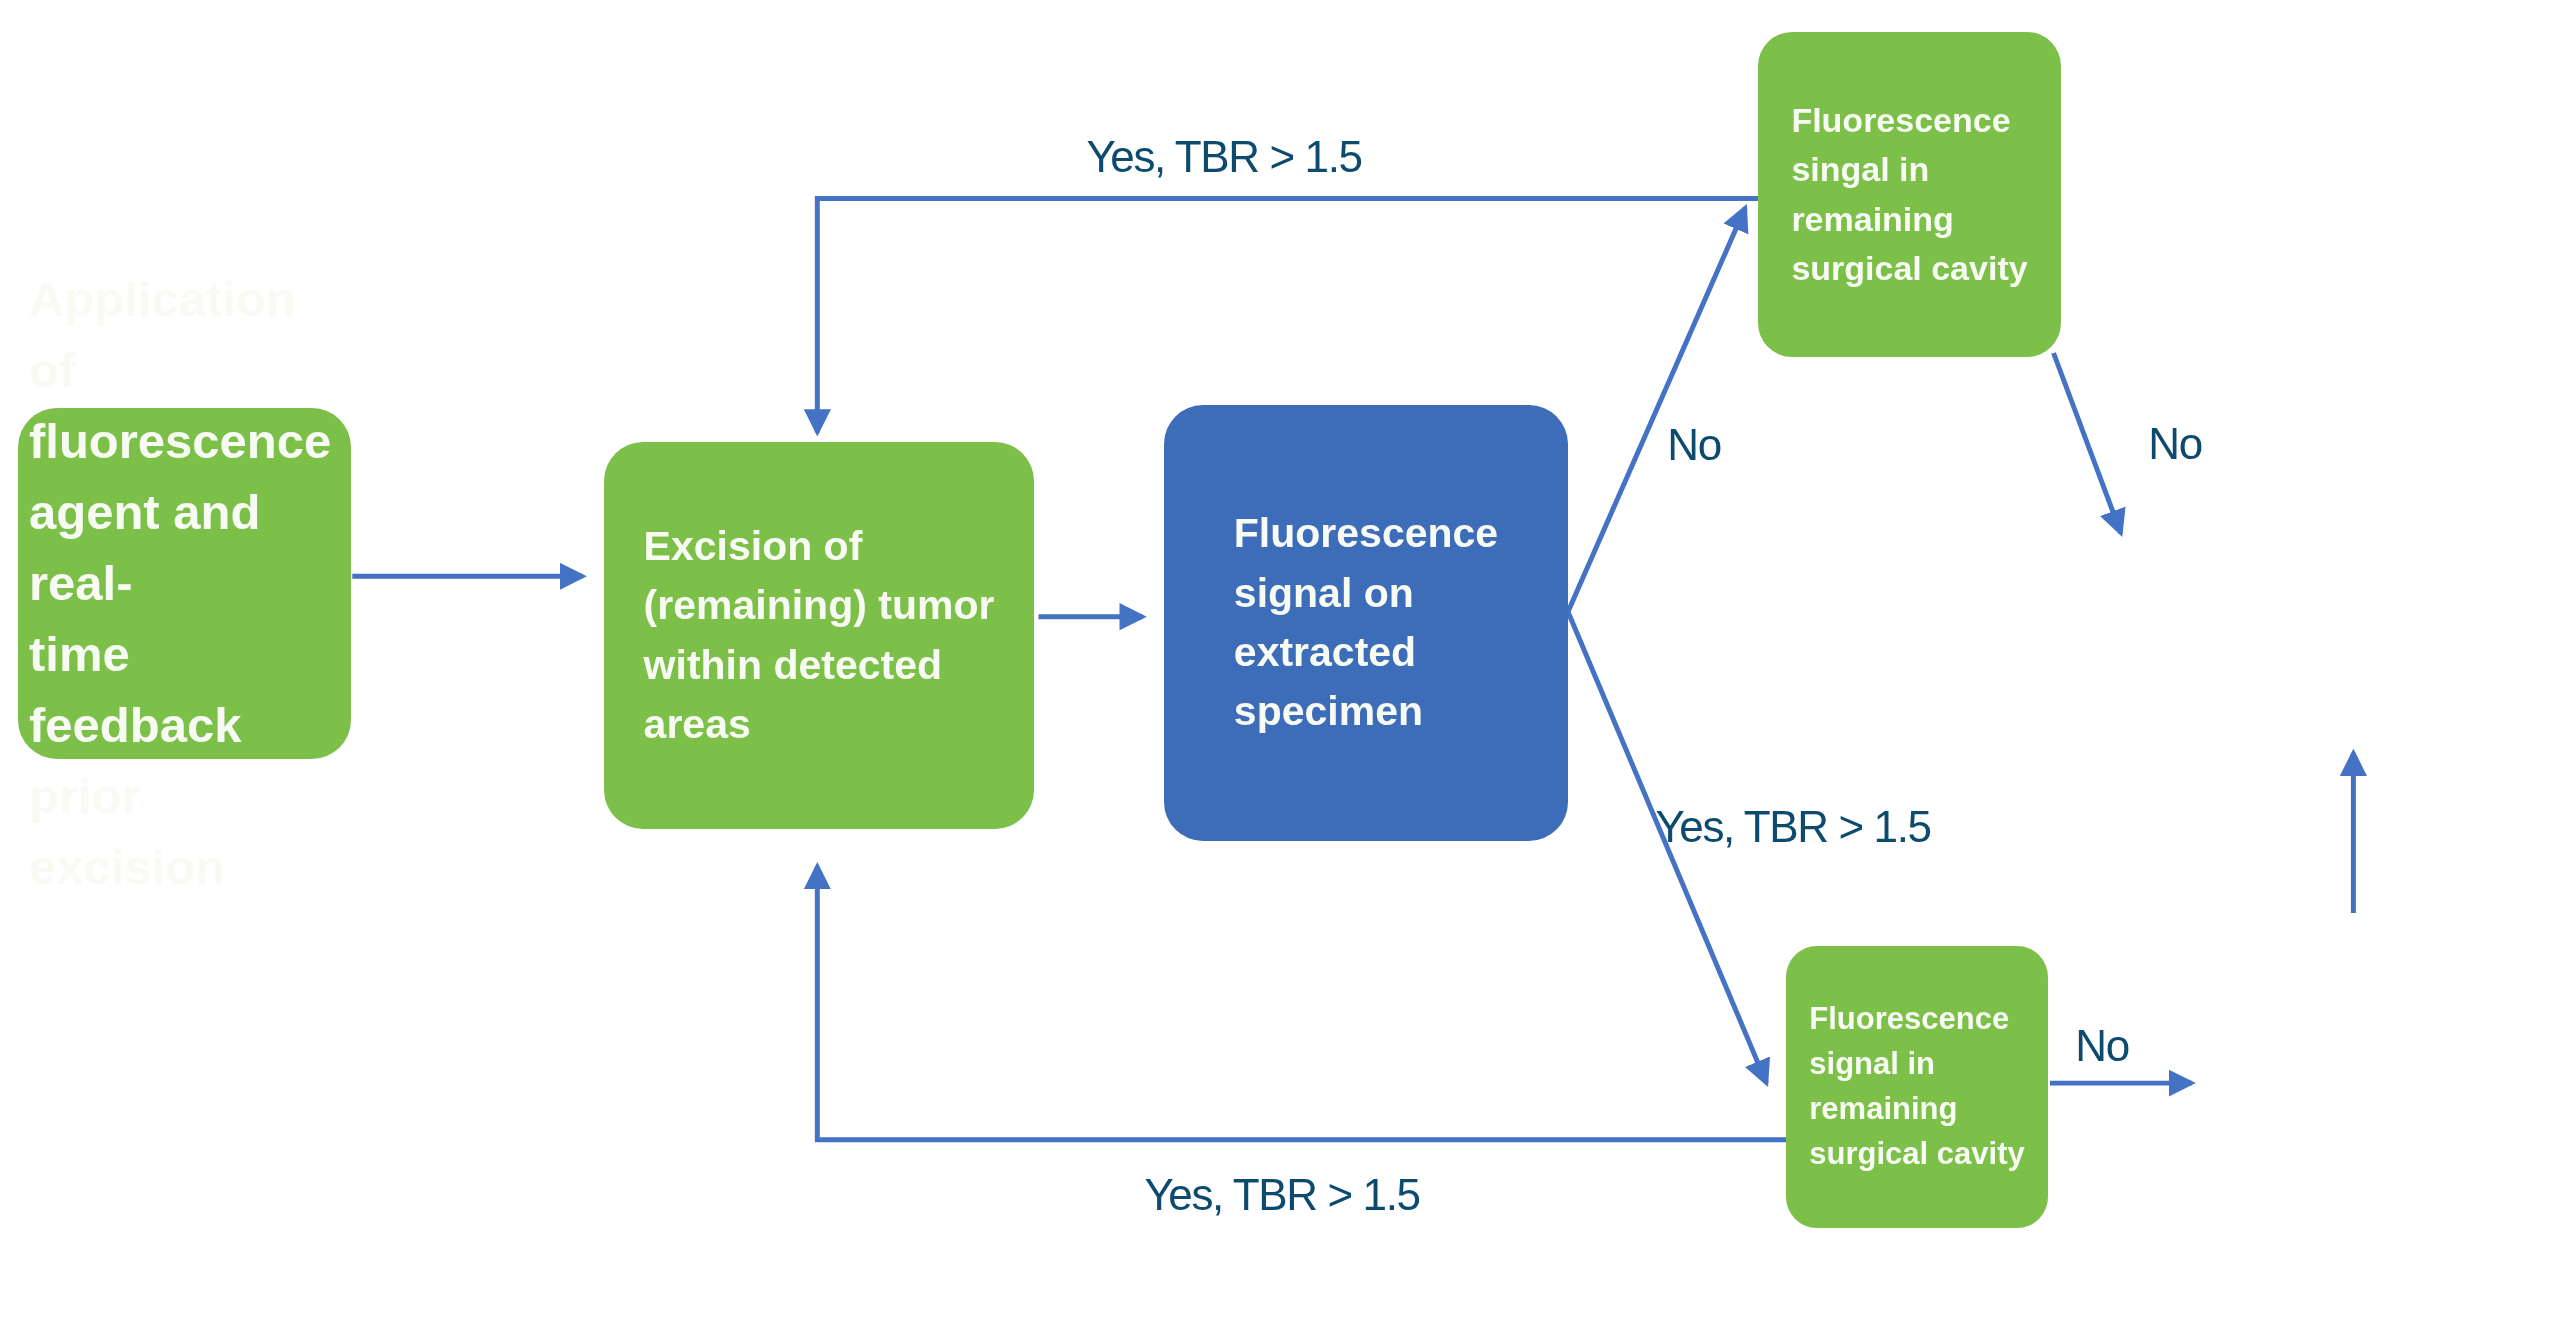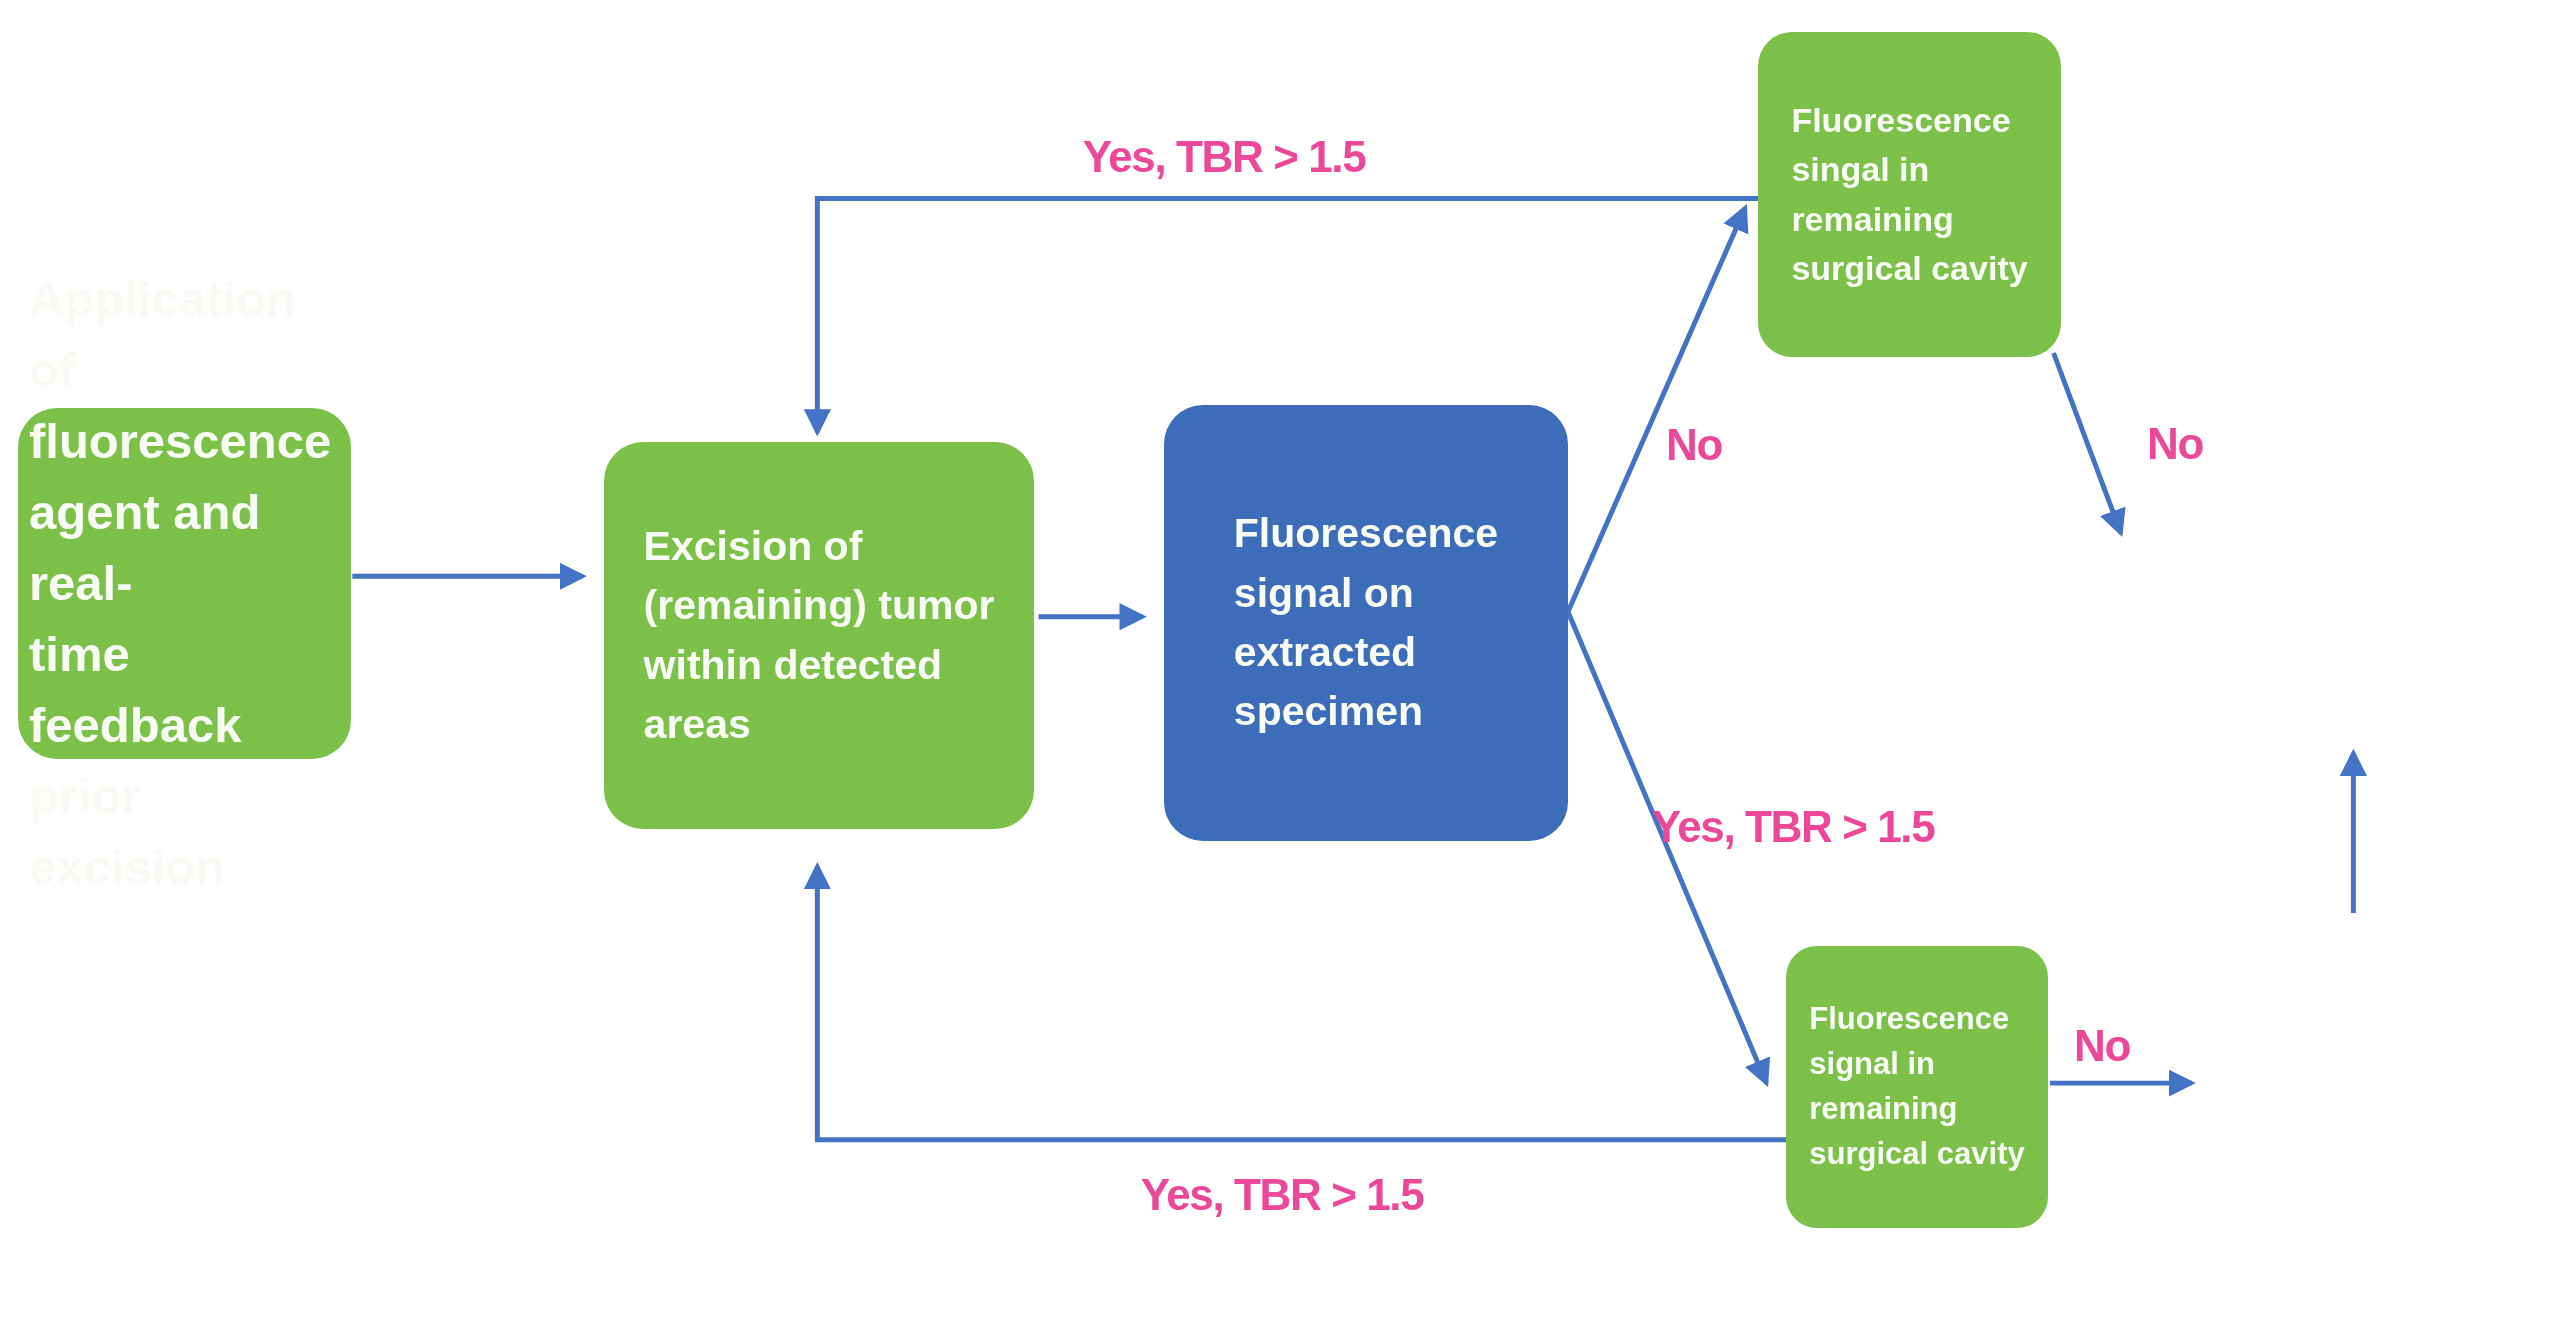--- a/index.html
+++ b/index.html
@@ -35,22 +35,22 @@
     line-height: 1.45;
     border-radius: 39px;
     box-sizing: border-box;
     padding: 7px 11.3px;
   }
   .node.green { background: #7CC04A; }
   .node.blue  { background: #3D6CB8; }
   .edge-label {
     position: absolute;
     transform: translate(-50%, -50%);
-    color: #ec4899;
-    font-weight: 700;
+    color: #0c4a6e;
+    font-weight: 400;
     font-size: 44px;
     letter-spacing: -1.4px;
     white-space: nowrap;
   }
 </style>
 </head>
 <body>
 
 <div id="canvas">
 

